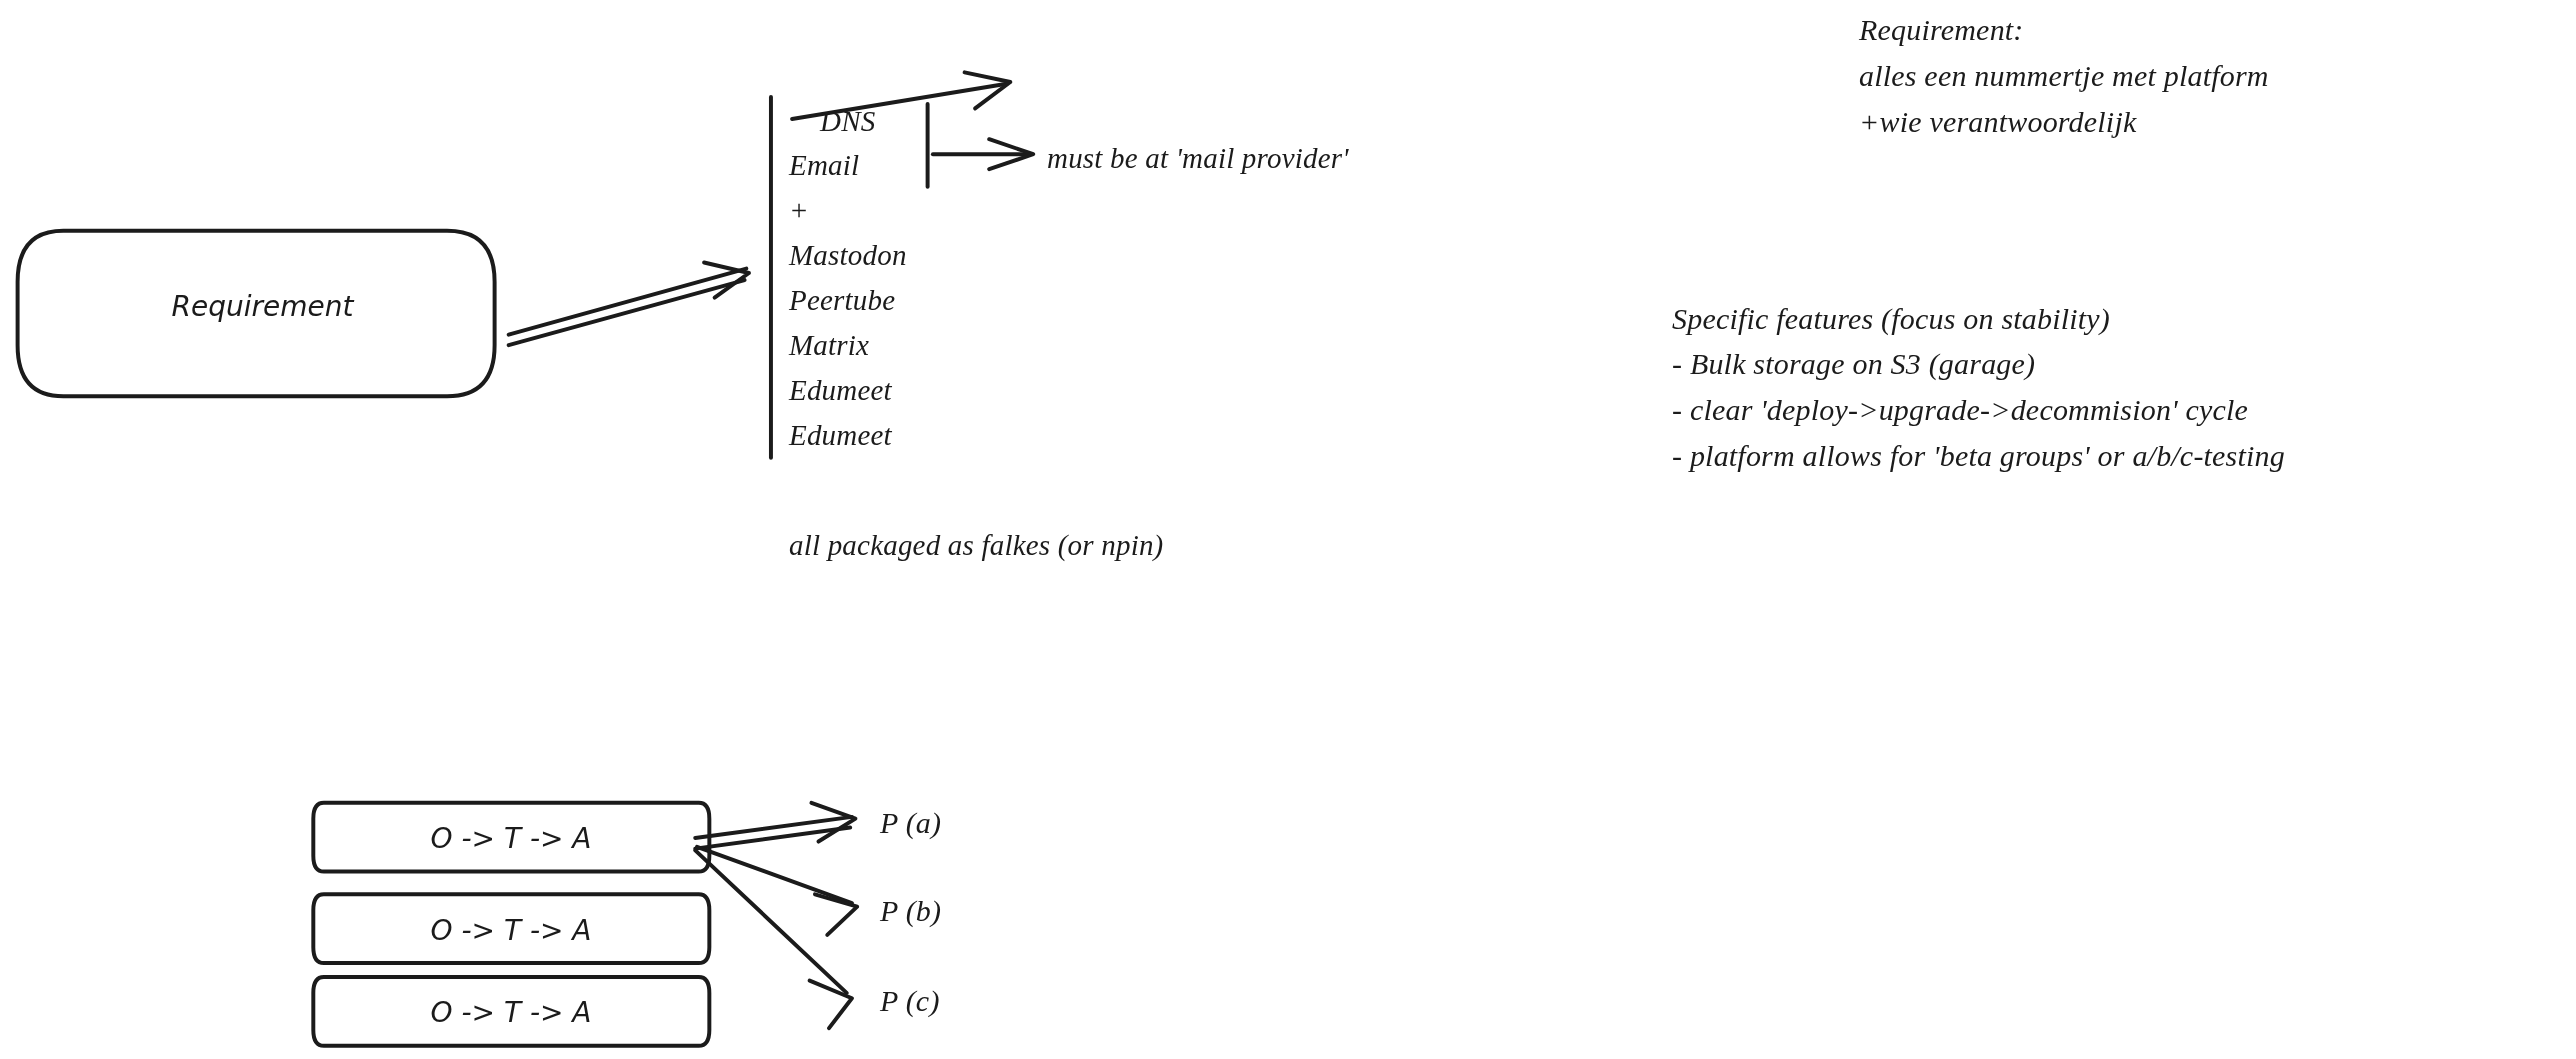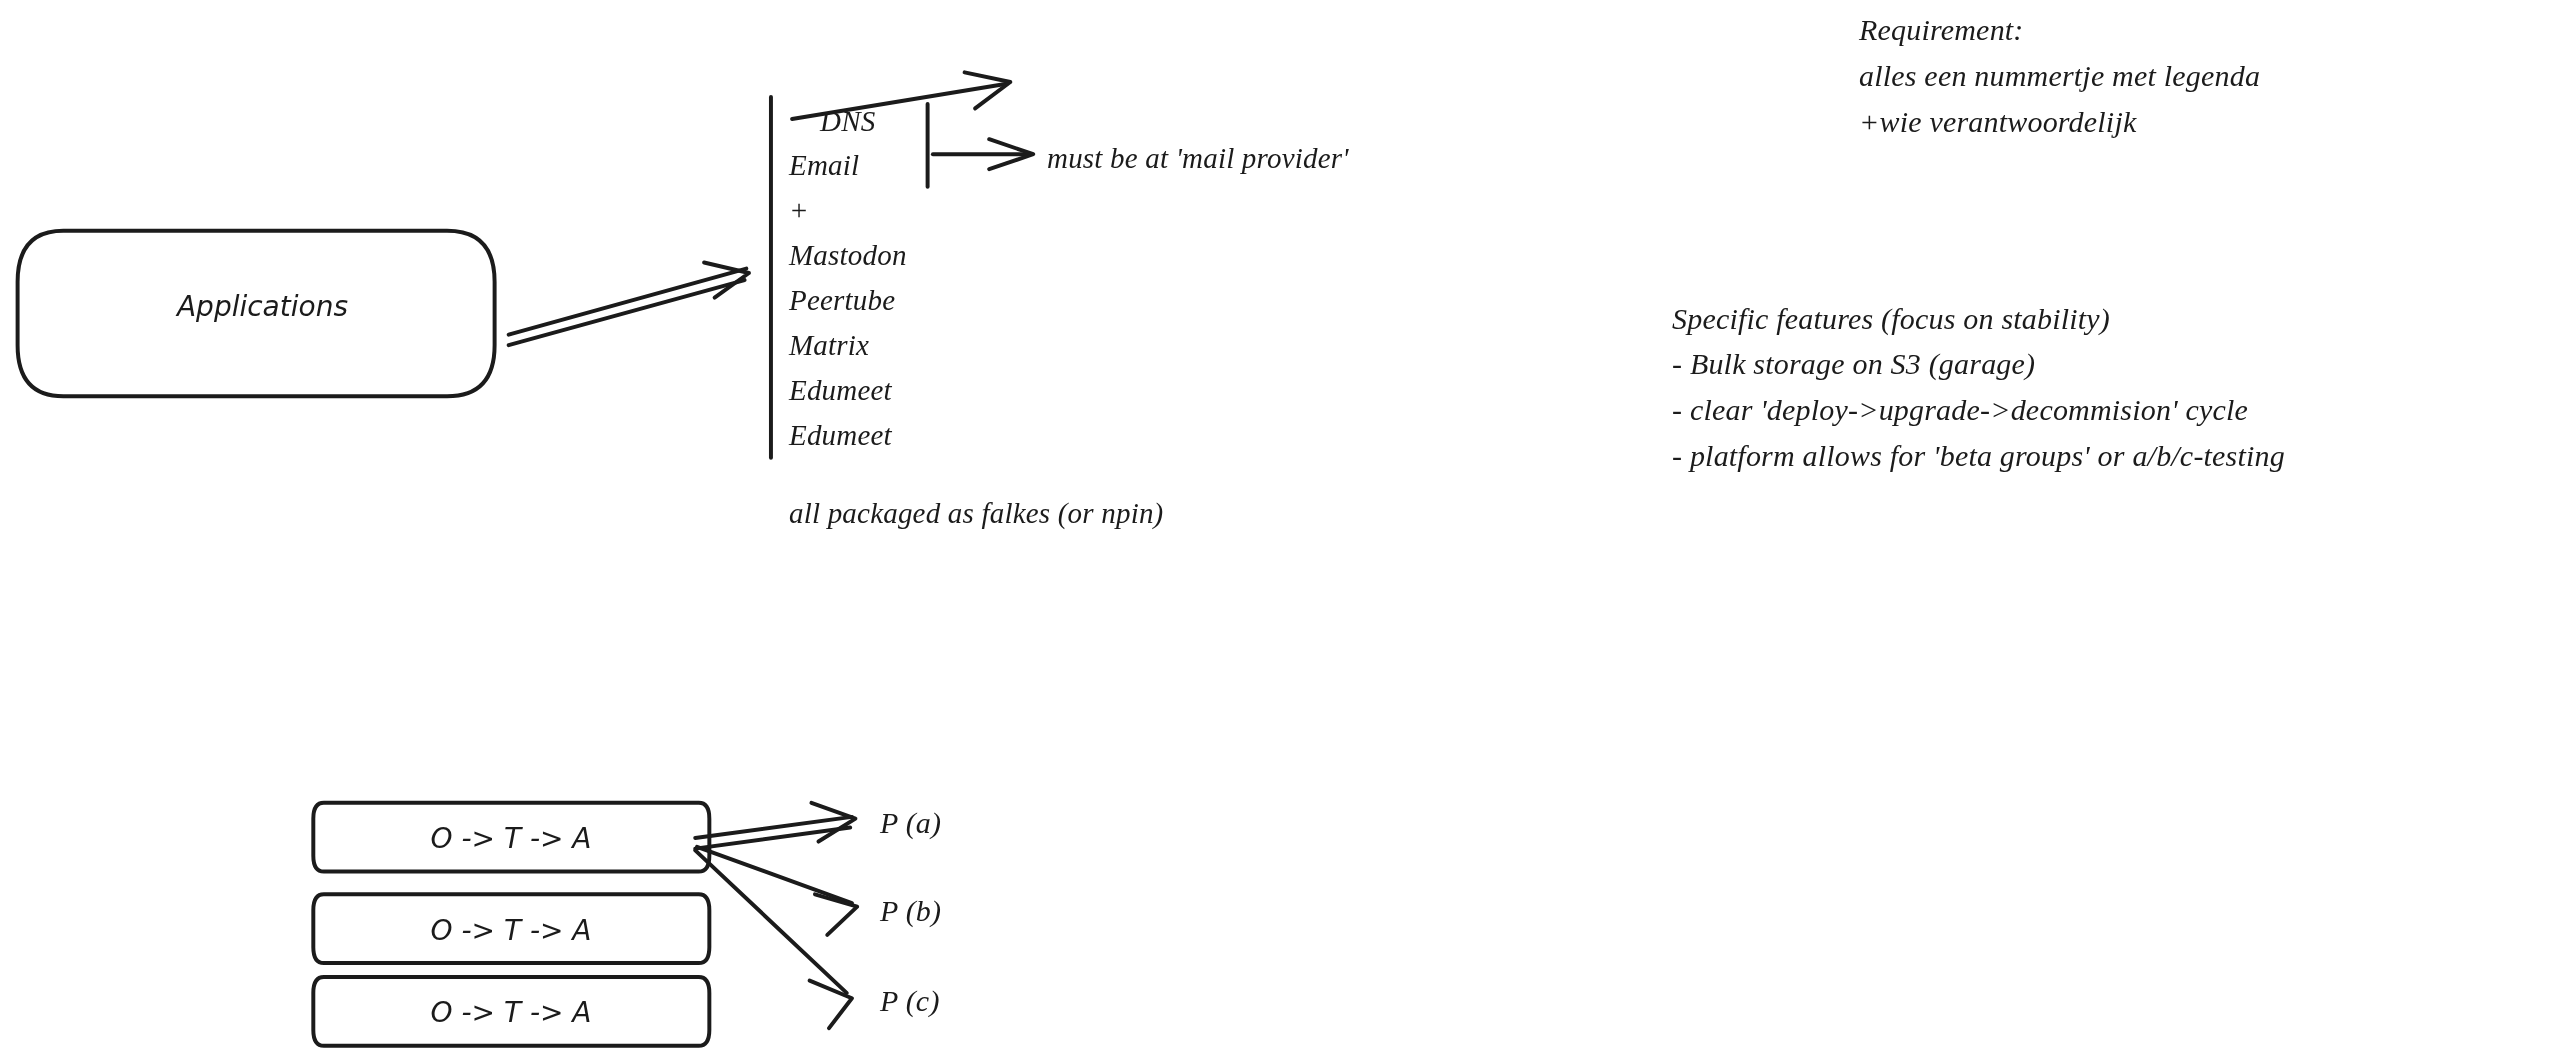--- a/index.html
+++ b/index.html
@@ -56,20 +56,21 @@
     font-family: "DejaVu Sans", sans-serif;
     font-style: italic;
     font-size: 28px;
     color: #1b1b1b;
   }
   .p-label {
     font-size: 30px;
   }
   .caption {
     font-size: 29px;
+    margin-top: 32px;
   }
 </style>
 </head>
 <body>
 
 <div class="canvas">
 
   <svg class="layer" viewBox="0 0 2927 1204" xmlns="http://www.w3.org/2000/svg">
     <g fill="none" stroke="#1b1b1b" stroke-width="4.5" stroke-linecap="round" stroke-linejoin="round">
 
@@ -98,37 +99,37 @@
       <path d="M 922,912 L 972,930 L 930,956"></path>
 
       <path d="M 792,962 L 968,1026"></path>
       <path d="M 926,1016 L 974,1030 L 940,1062"></path>
 
       <path d="M 790,966 L 962,1128"></path>
       <path d="M 920,1114 L 968,1134 L 942,1168"></path>
     </g>
   </svg>
 
-  <div class="node-label box-label" style="left:157px; top:290px; width:211px; text-align:center;">Applications</div>
+  <div class="node-label box-label" style="left:157px; top:290px; width:211px; text-align:center;">Requirement</div>
 
   <div class="txt list-item" style="left:789px; top:99px;margin-left:31px;">DNS</div>
   <div class="txt list-item" style="left:789px; top:143px;">Email</div>
   <div class="txt list-item" style="left:789px; top:188px;">+</div>
   <div class="txt list-item" style="left:789px; top:233px;">Mastodon</div>
   <div class="txt list-item" style="left:789px; top:278px;">Peertube</div>
   <div class="txt list-item" style="left:789px; top:323px;">Matrix</div>
   <div class="txt list-item" style="left:789px; top:368px;">Edumeet</div>
   <div class="txt list-item" style="left:789px; top:413px;">Edumeet</div>
 
   <div class="txt note-line" style="left:1047px; top:136px;">must be at 'mail provider'</div>
 
   <div class="txt caption" style="left:789px; top:497px;">all packaged as falkes (or npin)</div>
 
   <div class="txt big-note" style="left:1859px; top:7px;">Requirement:</div>
-  <div class="txt big-note" style="left:1859px; top:53px;">alles een nummertje met legenda</div>
+  <div class="txt big-note" style="left:1859px; top:53px;">alles een nummertje met platform</div>
   <div class="txt big-note" style="left:1859px; top:99px;">+wie verantwoordelijk</div>
 
   <div class="txt big-note" style="left:1672px; top:296px;">Specific features (focus on stability)</div>
   <div class="txt big-note" style="left:1672px; top:341px;text-align:center;">- Bulk storage on S3 (garage)</div>
   <div class="txt big-note" style="left:1672px; top:387px;">- clear 'deploy-&gt;upgrade-&gt;decommision' cycle</div>
   <div class="txt big-note" style="left:1672px; top:433px;">- platform allows for 'beta groups' or a/b/c-testing</div>
 
   <div class="node-label" style="left:313px; top:822px; width:396px; text-align:center;">O -&gt; T -&gt; A</div>
   <div class="node-label" style="left:313px; top:914px; width:396px; text-align:center;">O -&gt; T -&gt; A</div>
   <div class="node-label" style="left:313px; top:996px; width:396px; text-align:center;">O -&gt; T -&gt; A</div>

